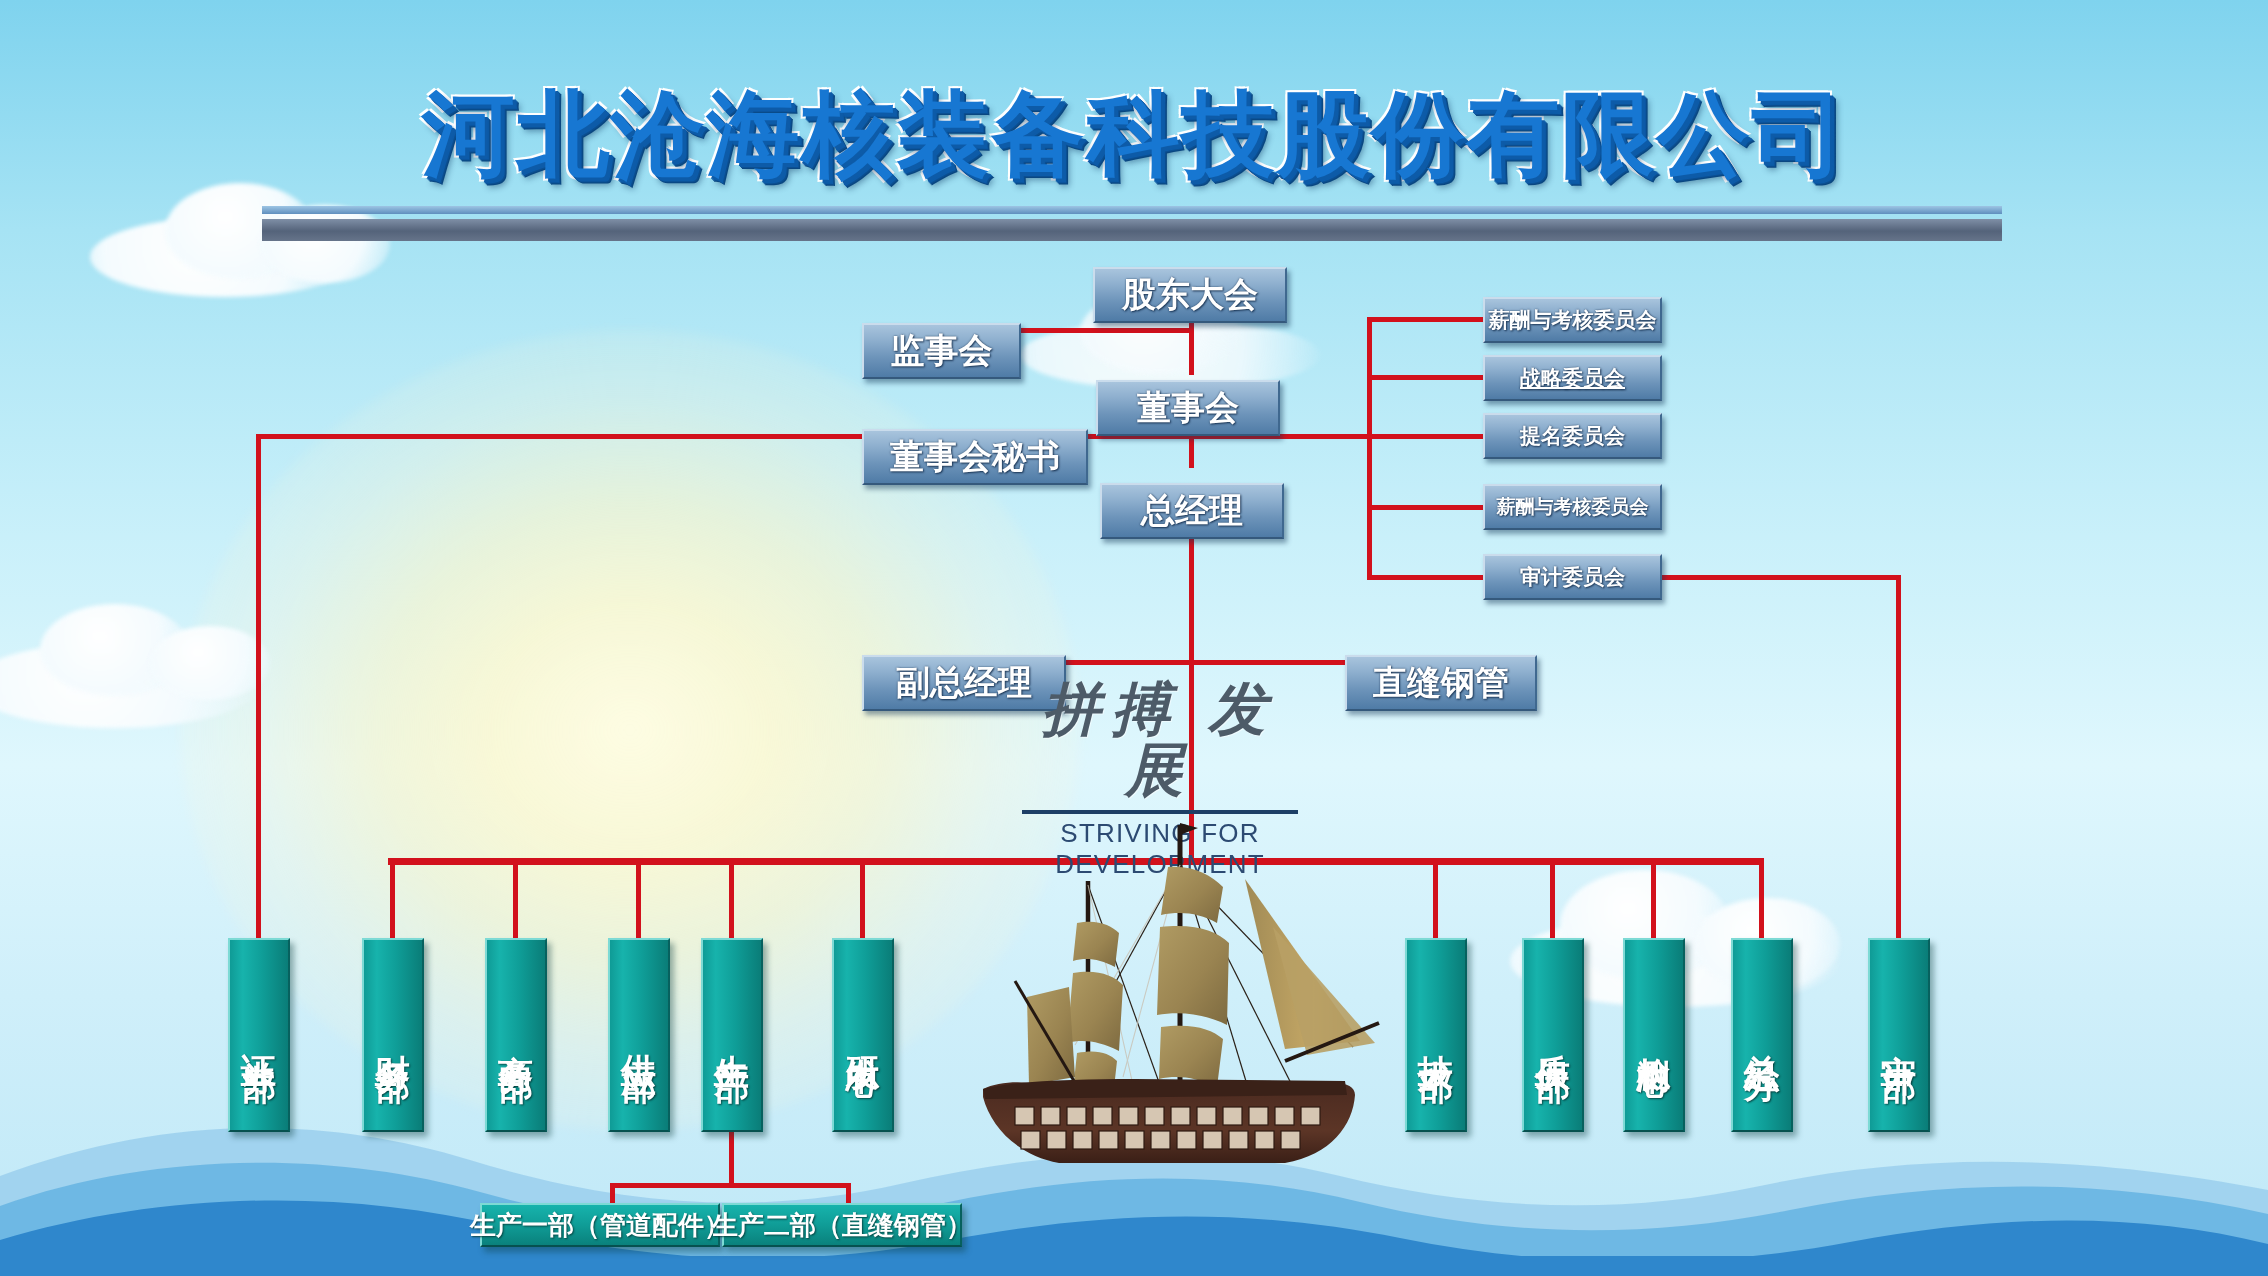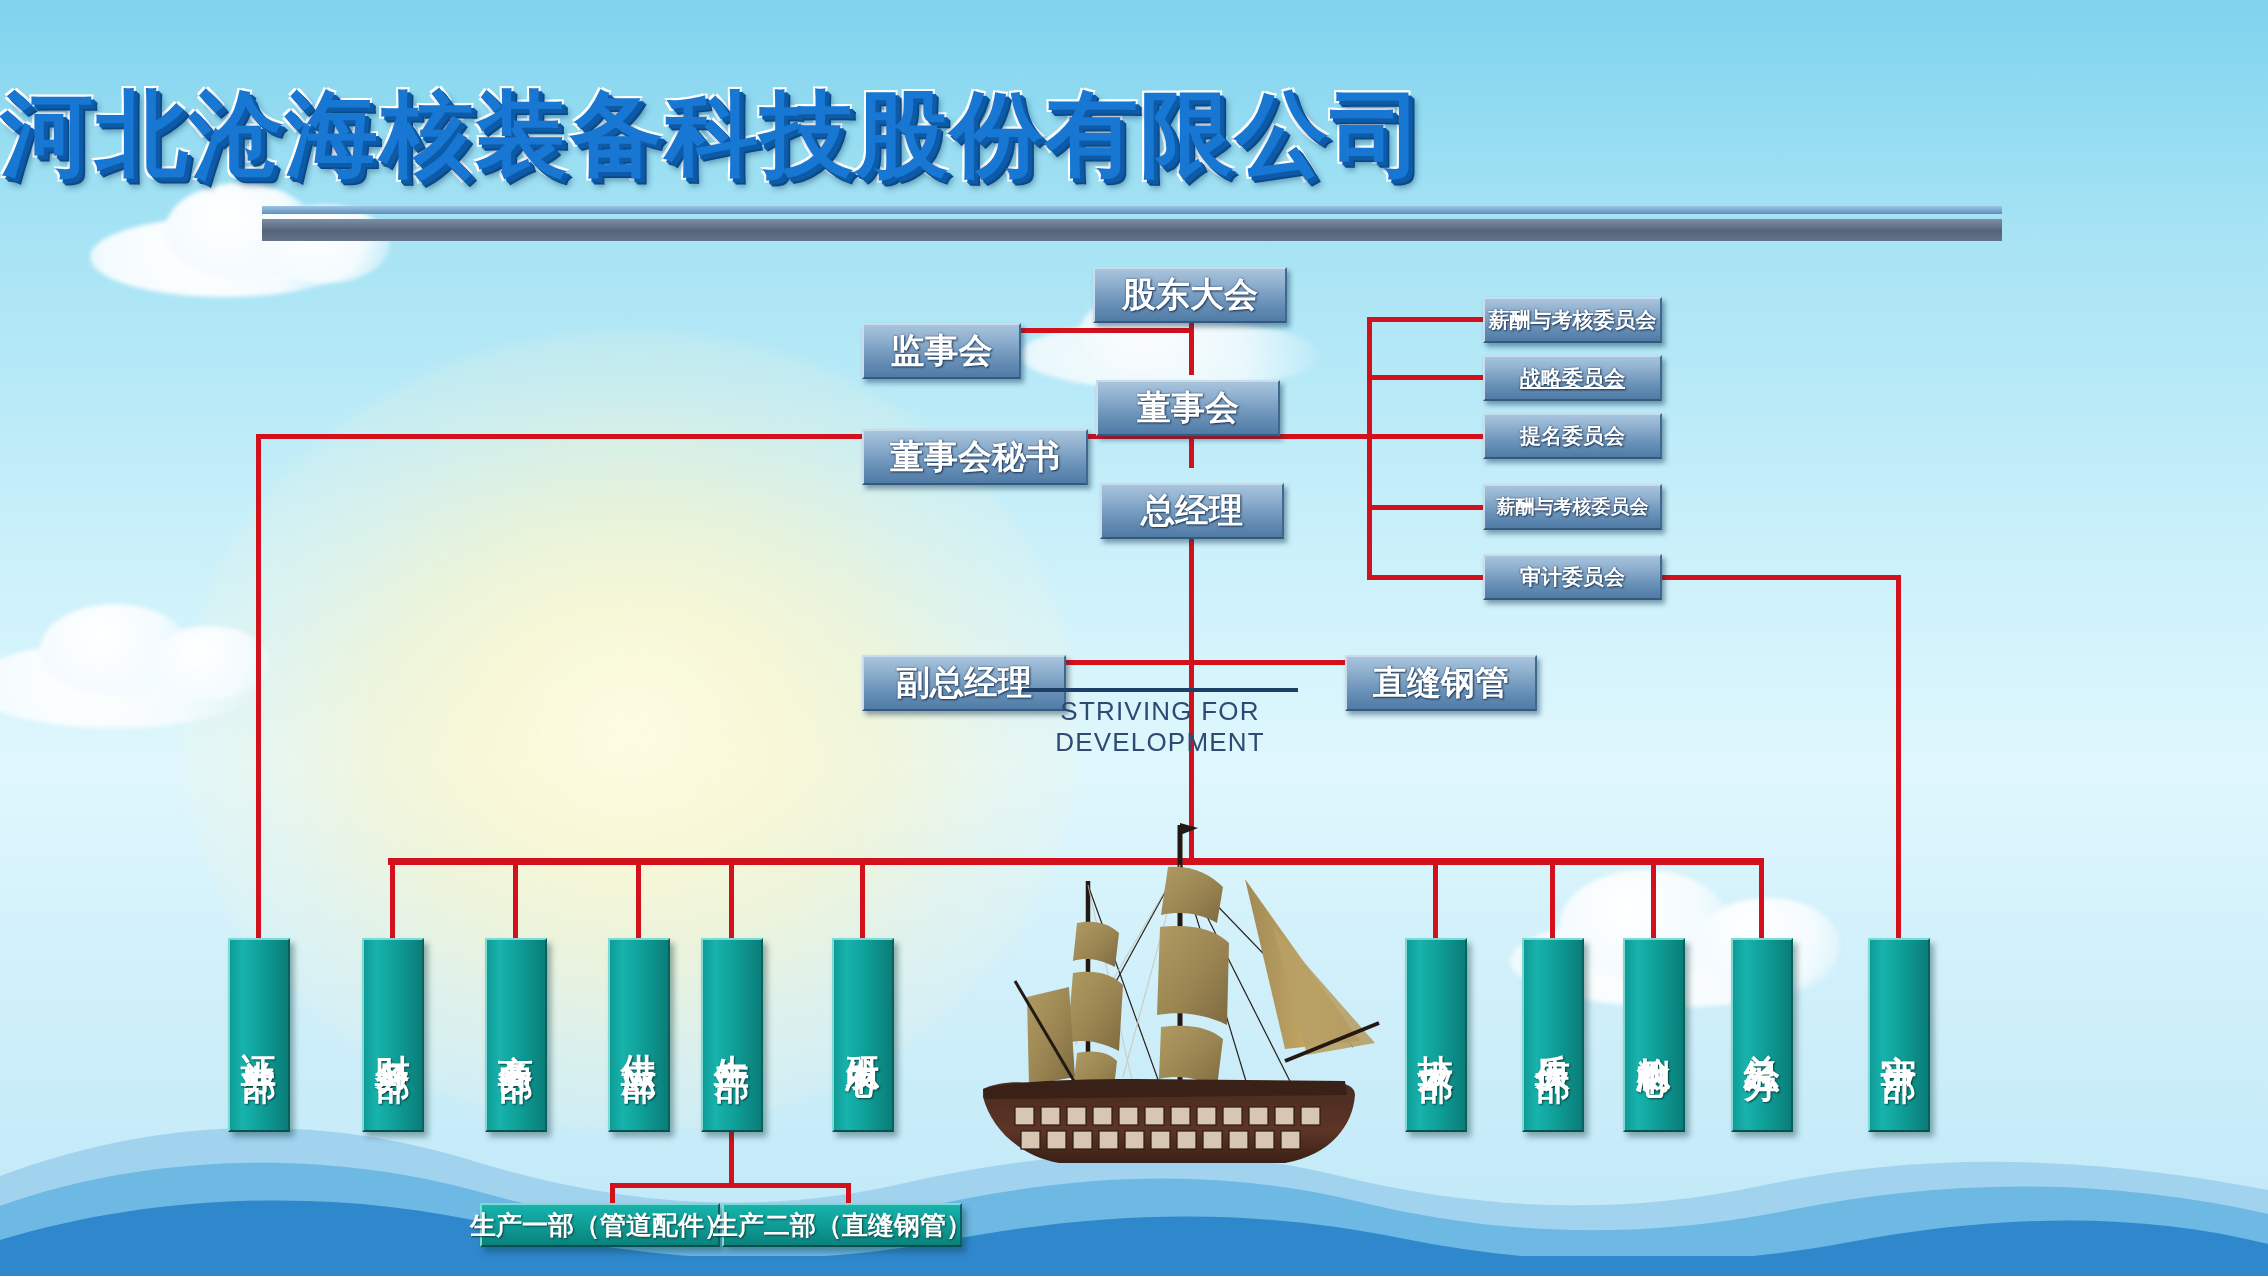--- a/index.html
+++ b/index.html
@@ -28,21 +28,21 @@
   .cloud{position:absolute;pointer-events:none;}
   .cloud i{
     position:absolute;display:block;border-radius:50%;
     background:radial-gradient(circle at 40% 35%,#ffffff 0%,#f4fbfe 55%,rgba(237,249,254,0.55) 80%,rgba(237,249,254,0) 100%);
     filter:blur(2px);
   }
   
   .wave{position:absolute;left:0;width:2268px;pointer-events:none;}
   
   .title{
-    position:absolute;left:0;top:72px;width:2268px;text-align:left;
+    position:absolute;left:0;top:72px;width:2268px;text-align:center;
     font-size:93px;font-weight:bold;letter-spacing:2px;
     color:#1777d2;
     text-shadow:
       3px 3px 0 #0d5ba8, 4px 4px 0 #0d5ba8, 5px 5px 0 #0b4f92,
       6px 6px 0 #0a4781, 7px 8px 6px rgba(8,48,90,0.45),
       -2px -2px 0 #ffffff, 2px -2px 0 #ffffff, -2px 2px 0 #ffffff;
     white-space:nowrap;
   }
   .rule-thin{
     position:absolute;left:262px;top:206px;width:1740px;height:8px;
@@ -233,20 +233,21 @@
     <span>提名委员会</span>
   </div>
   <div class="bbox sm" style="left:1483px;top:484px;width:175px;height:42px;font-size:19px;">
     <span>薪酬与考核委员会</span>
   </div>
   <div class="bbox sm" style="left:1483px;top:554px;width:175px;height:42px;">
     <span>审计委员会</span>
   </div>
 
   <div class="slogan">
+    <div class="cn">拼搏 发展</div>
     <div class="bar"></div>
     <div class="en">STRIVING FOR DEVELOPMENT</div>
   </div>
 
   <svg class="ship" viewBox="0 0 430 360">
     <defs>
       <linearGradient id="sailg" x1="0" y1="0" x2="1" y2="1">
         <stop offset="0%" stop-color="#b09b63"></stop>
           <stop offset="55%" stop-color="#9a8451"></stop>
           <stop offset="100%" stop-color="#7d6a40"></stop>

